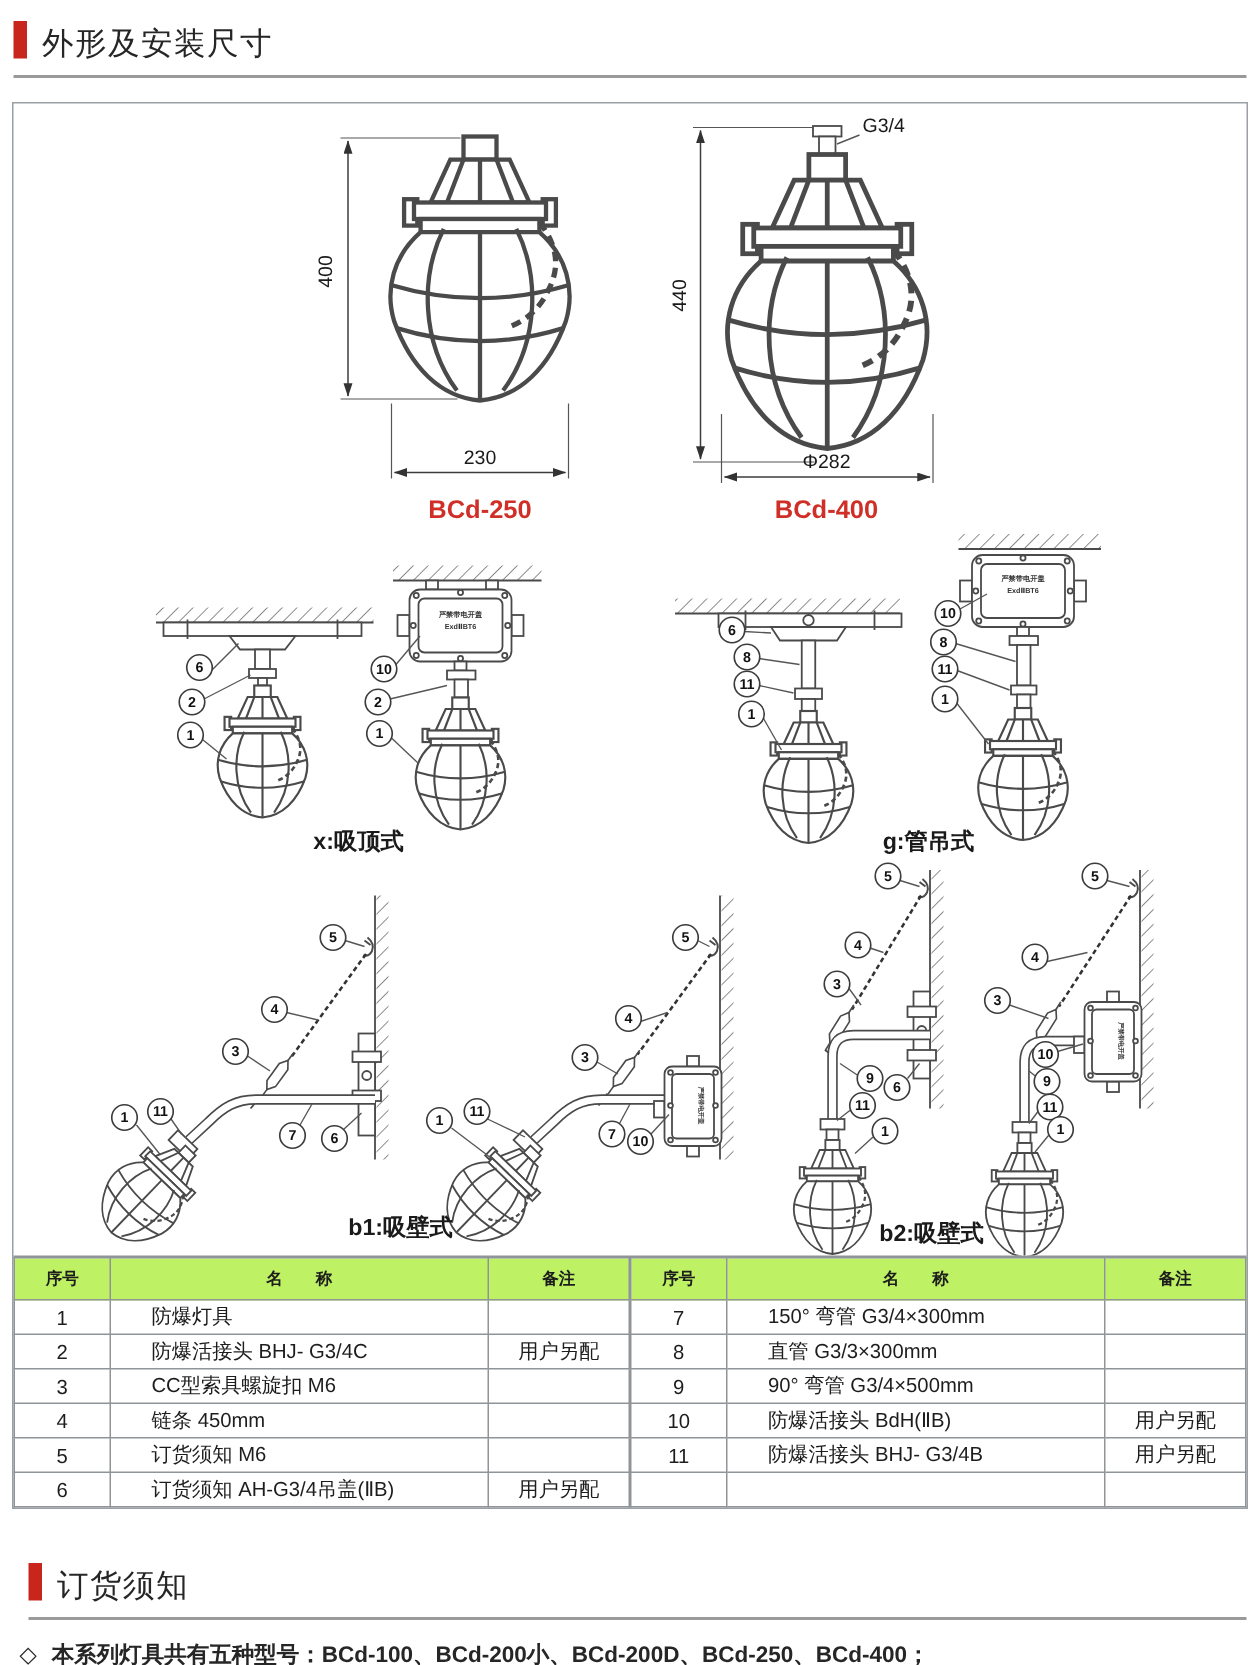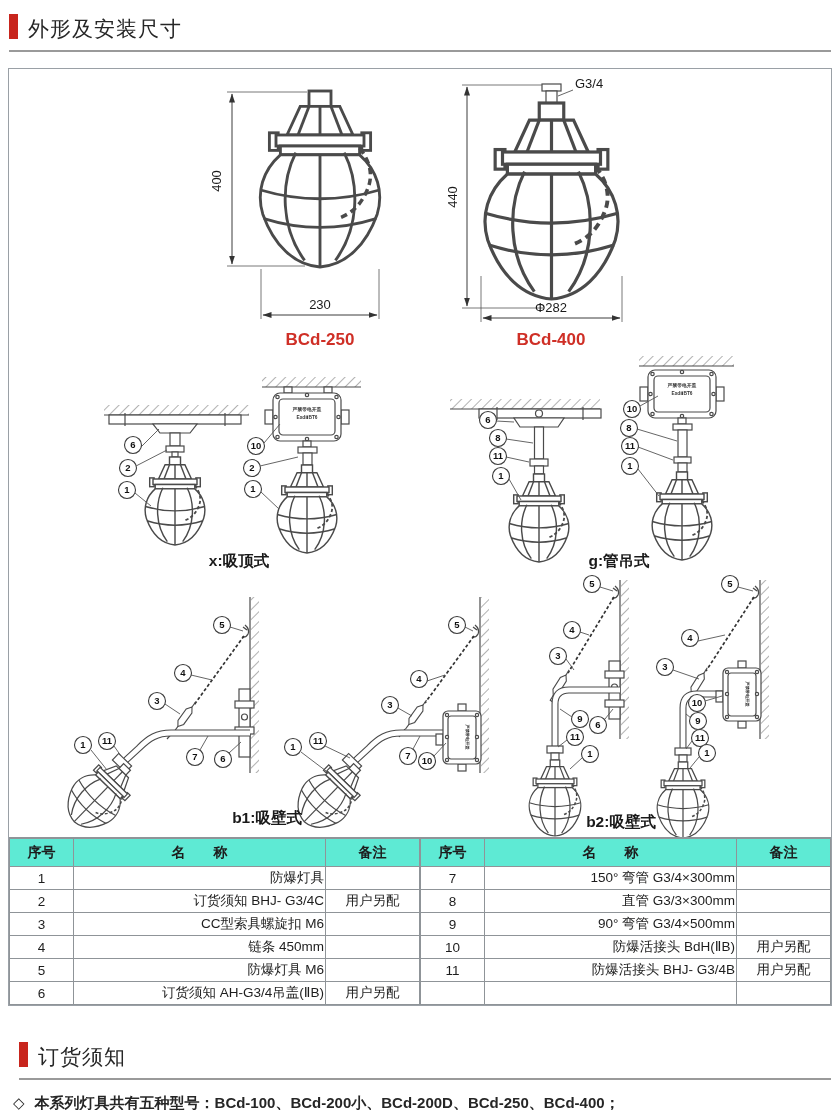--- a/index.html
+++ b/index.html
@@ -4,24 +4,24 @@
 <style>
   html,body{margin:0;padding:0;background:#fff;}
   body{width:840px;font-family:"Liberation Sans","DejaVu Sans",sans-serif;color:#222;}
   .sec-head{position:relative;margin:12px 9px 0;border-bottom:2px solid #9a9a9a;padding:3px 0 7px 19px;}
   .sec-head .ttl{font-size:21px;font-weight:normal;letter-spacing:1px;color:#262626;}
   .redbar{position:absolute;left:0;top:2px;width:9px;height:25px;background:#c8251d;}
   .frame{margin:16px 8px 0;border:1px solid #9aa0a6;}
   svg{display:block;}
   .tables{display:flex;border-top:1px solid #8f9498;}
   .ptable{flex:1;border-collapse:collapse;table-layout:fixed;}
-  .ptable th{background:#5eead4;font-size:14px;height:25px;font-weight:bold;border:1px solid #8f9498;color:#1d1d1d;}
+  .ptable th{background:#bef264;font-size:11px;height:25px;font-weight:bold;border:1px solid #8f9498;color:#1d1d1d;}
   .ptable td{font-size:13.5px;height:20px;border:1px solid #8f9498;color:#1d1d1d;}
   .cno,.cnote{text-align:center;}
-  .cname{text-align:right;padding-left:27px;}
+  .cname{text-align:left;padding-left:27px;}
   .ord-notes{margin:14px 9px 0;padding-bottom:26px;}
   .note{font-size:15px;font-weight:bold;margin:12px 0 16px 4px;color:#262626;}
   .note .bullet{margin-right:10px;}
   
   .struct{stroke:#4a4a4a;fill:#fff;stroke-width:1.2;}
   .sline{stroke:#4a4a4a;stroke-width:1.2;fill:none;}
   .hrect{fill:url(#hatch);stroke:none;}
   .dln{stroke:#3c3c3c;stroke-width:1;fill:none;}
   .ext{stroke:#555;stroke-width:0.8;}
   .dimt{font-size:13px;fill:#1a1a1a;text-anchor:middle;}
@@ -514,36 +514,36 @@
         <th>名　　称</th>
         <th>备注</th>
       </tr>
       <tr>
             <td class="cno">1</td>
             <td class="cname">防爆灯具</td>
             <td class="cnote"></td>
           </tr>
       <tr>
             <td class="cno">2</td>
-            <td class="cname">订货须知 BHJ- G3/4C</td>
+            <td class="cname">防爆活接头 BHJ- G3/4C</td>
             <td class="cnote">用户另配</td>
           </tr>
       <tr>
             <td class="cno">3</td>
             <td class="cname">CC型索具螺旋扣 M6</td>
             <td class="cnote"></td>
           </tr>
       <tr>
             <td class="cno">4</td>
             <td class="cname">链条 450mm</td>
             <td class="cnote"></td>
           </tr>
       <tr>
             <td class="cno">5</td>
-            <td class="cname">防爆灯具 M6</td>
+            <td class="cname">订货须知 M6</td>
             <td class="cnote"></td>
           </tr>
       <tr>
             <td class="cno">6</td>
             <td class="cname">订货须知 AH-G3/4吊盖(ⅡB)</td>
             <td class="cnote">用户另配</td>
           </tr>
     </tbody>
       </table>
     <table class="ptable">

